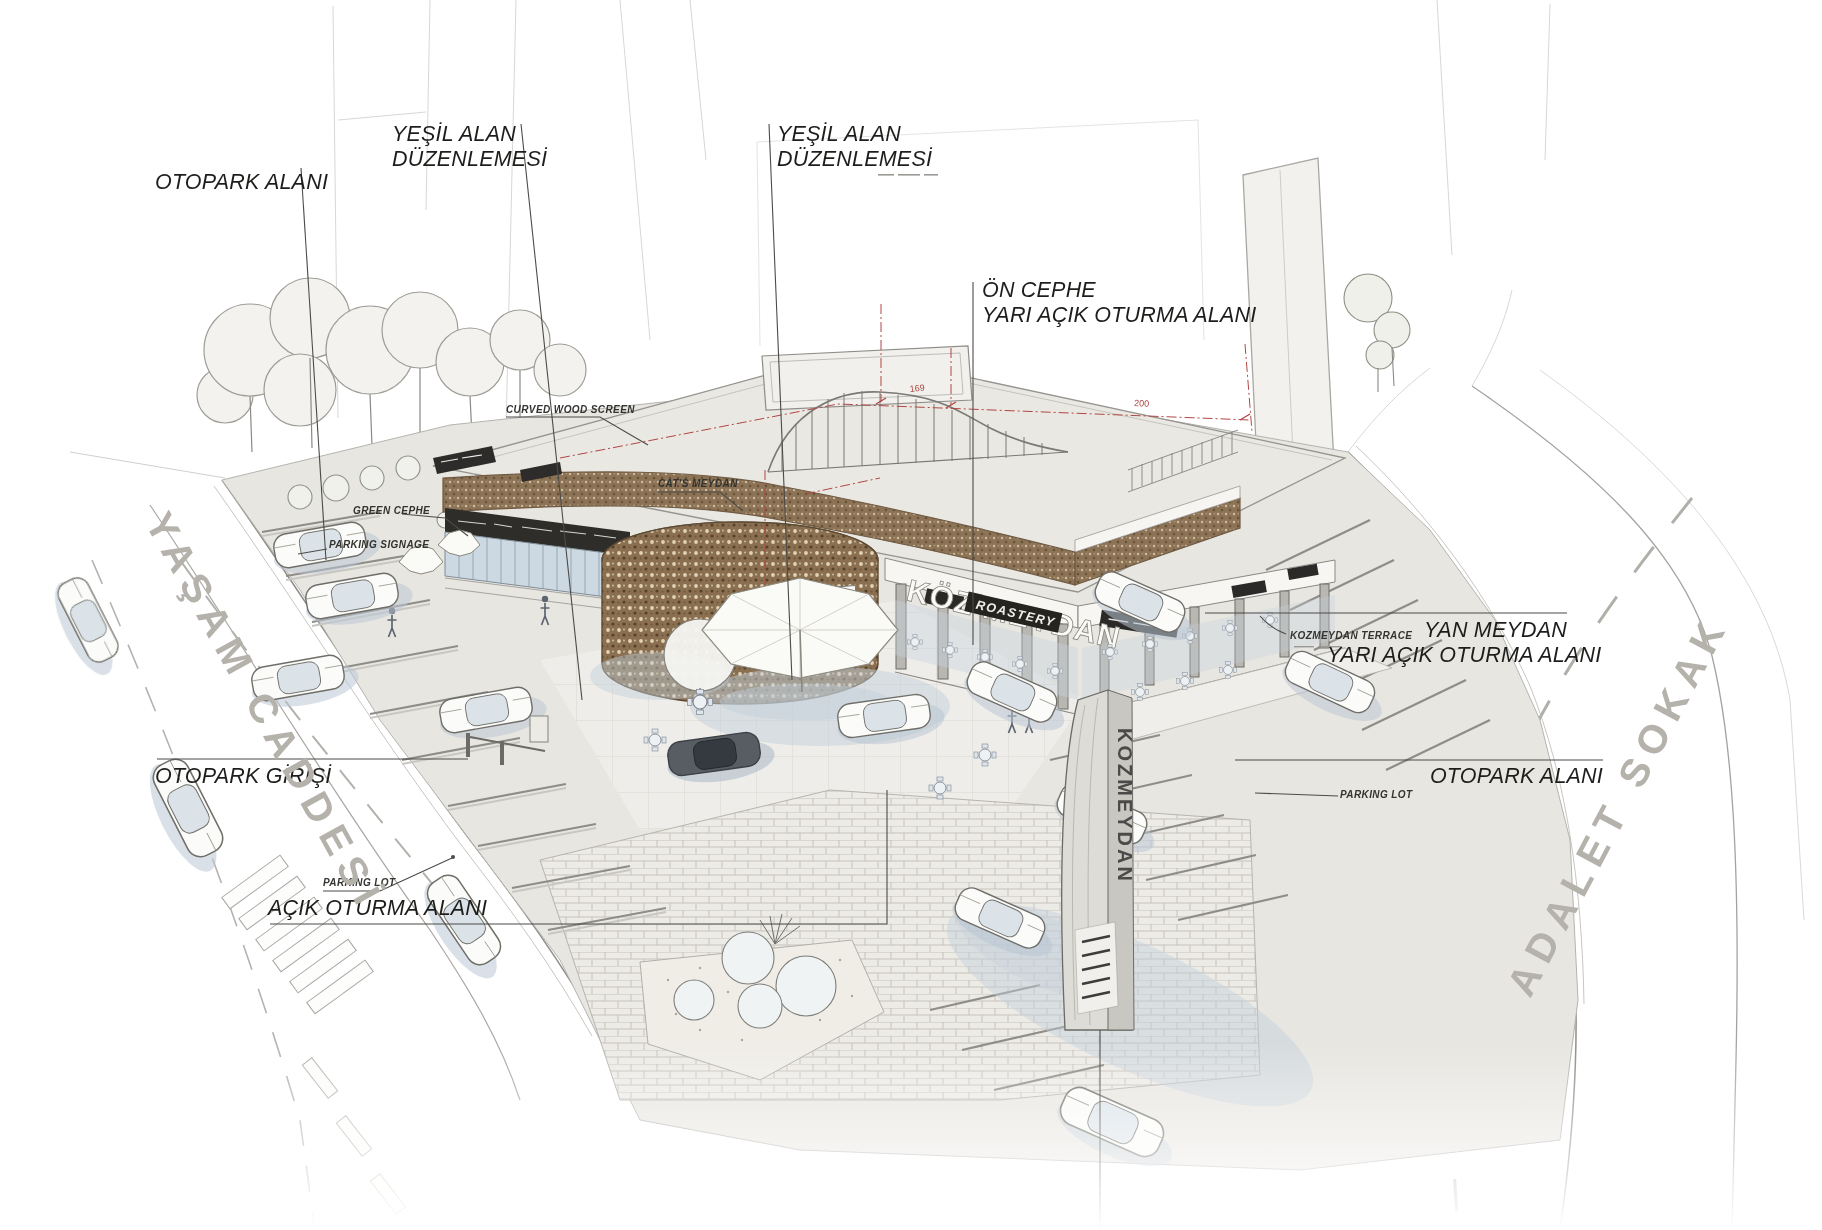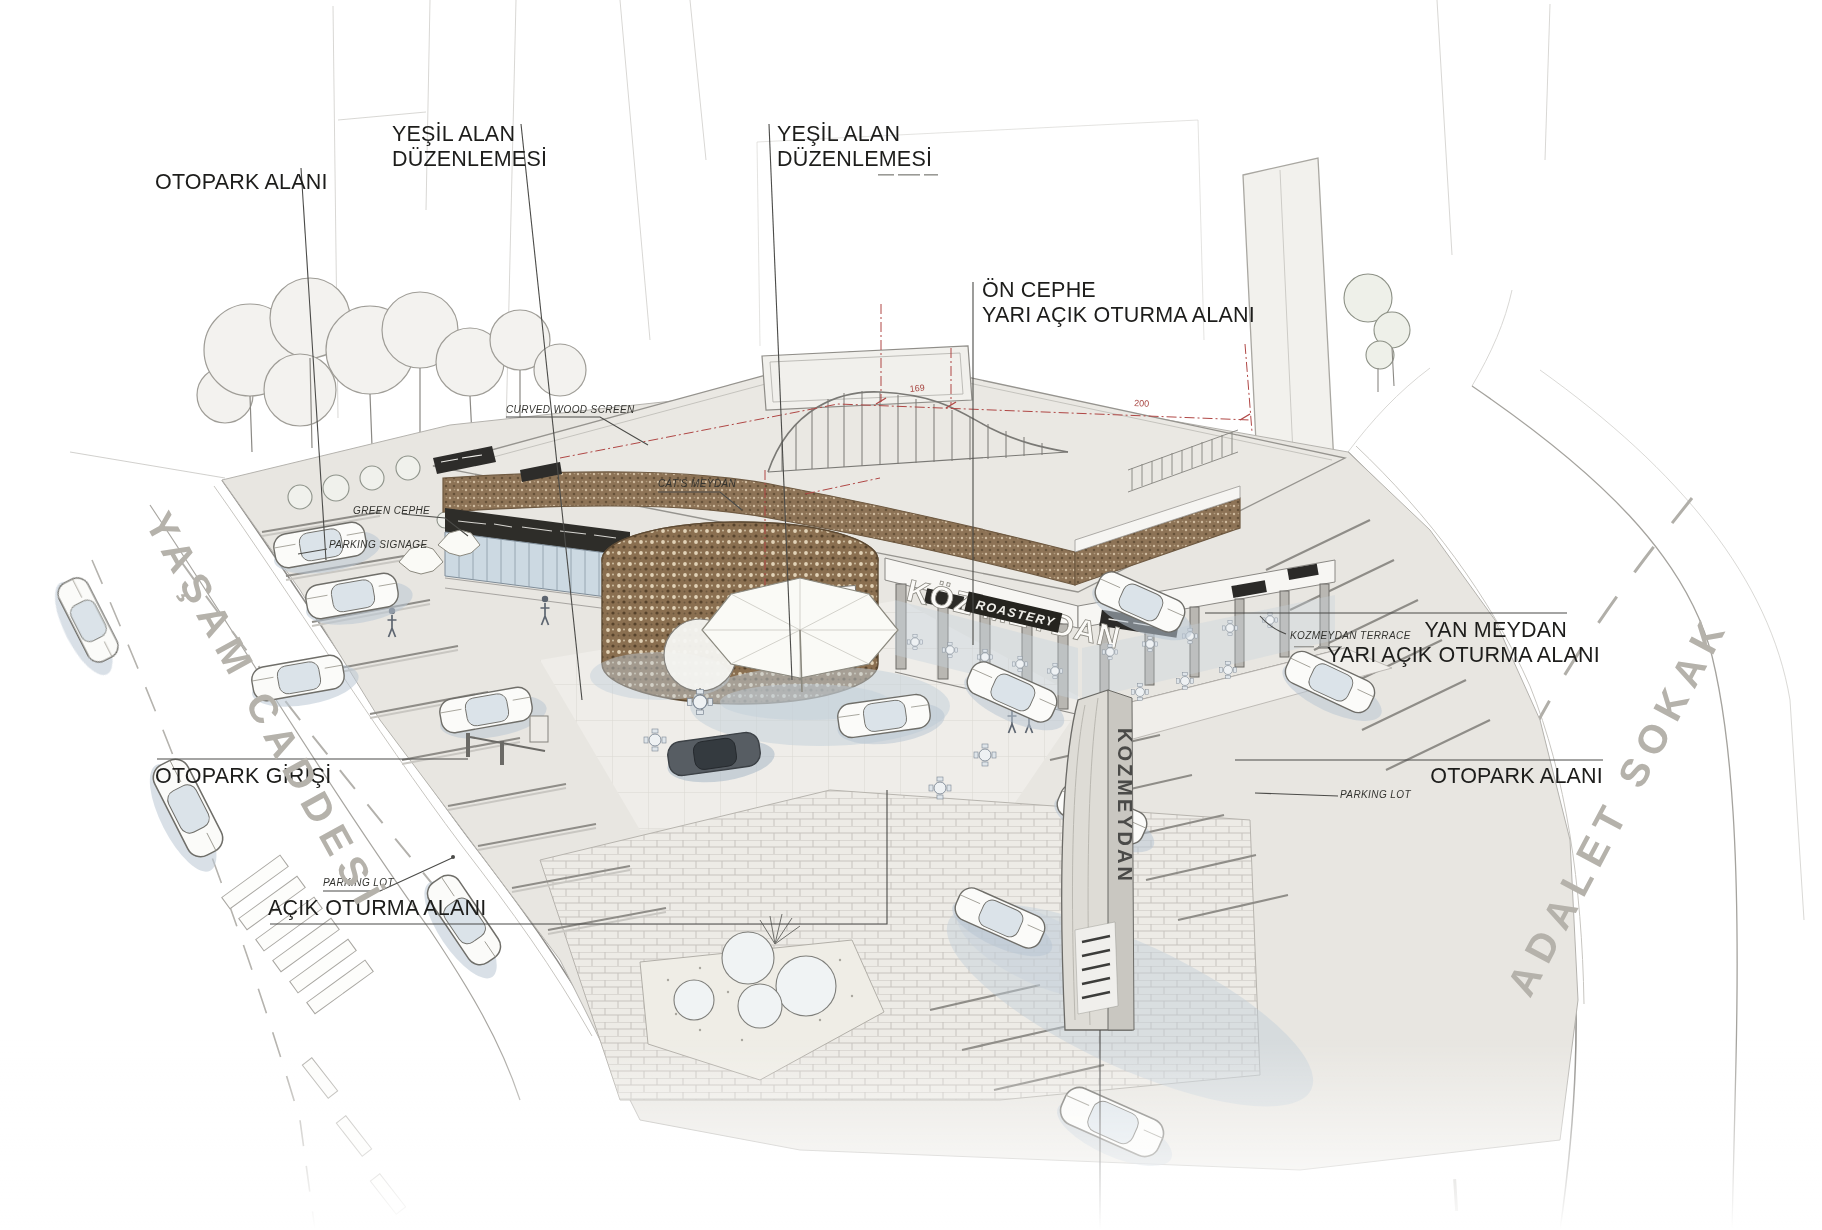--- a/index.html
+++ b/index.html
@@ -1,21 +1,21 @@
 <!DOCTYPE html>
 <html><head>
 <meta charset="utf-8">
 <style>
   html,body{margin:0;padding:0;background:#fff;}
   .stage{position:relative;width:1822px;height:1230px;background:#ffffff;overflow:hidden;
          font-family:"Liberation Sans",sans-serif;}
   .stage svg{position:absolute;left:0;top:0;}
-  .lbl{position:absolute;color:#1d1d1b;font-size:21.5px;line-height:1.16;letter-spacing:0.2px;white-space:nowrap;}
+  .lbl{position:absolute;color:#1d1d1b;font-size:21.5px;line-height:1.16;letter-spacing:0.2px;white-space:nowrap;font-style:italic;}
   .lbl.r{text-align:right;}
-  .slbl{position:absolute;color:#33332f;font-size:10px;font-weight:400;font-style:italic;
+  .slbl{position:absolute;color:#33332f;font-size:10px;font-weight:700;font-style:italic;
         letter-spacing:0.4px;white-space:nowrap;}
   .street{position:absolute;color:#b5b2ab;font-size:40px;font-weight:700;letter-spacing:9px;
           white-space:nowrap;transform-origin:center;}
   .ldr{stroke:#4b4b48;stroke-width:1.1;fill:none;}
 </style>
 </head>
 <body>
 
 <div class="stage">
 

